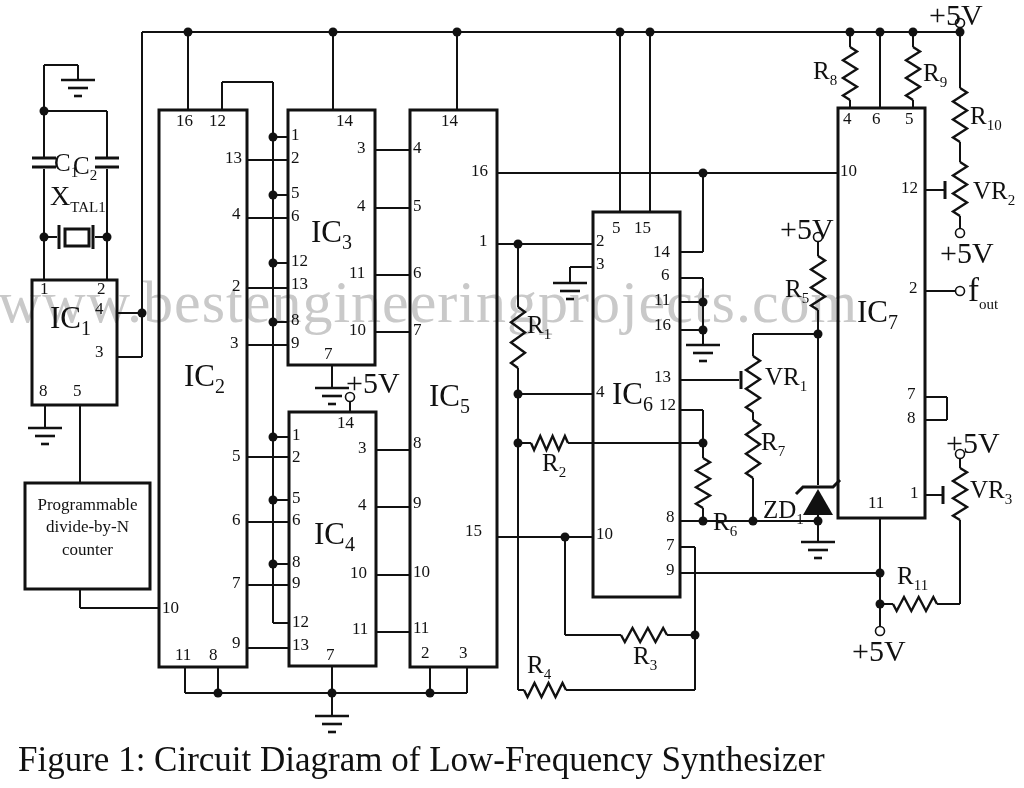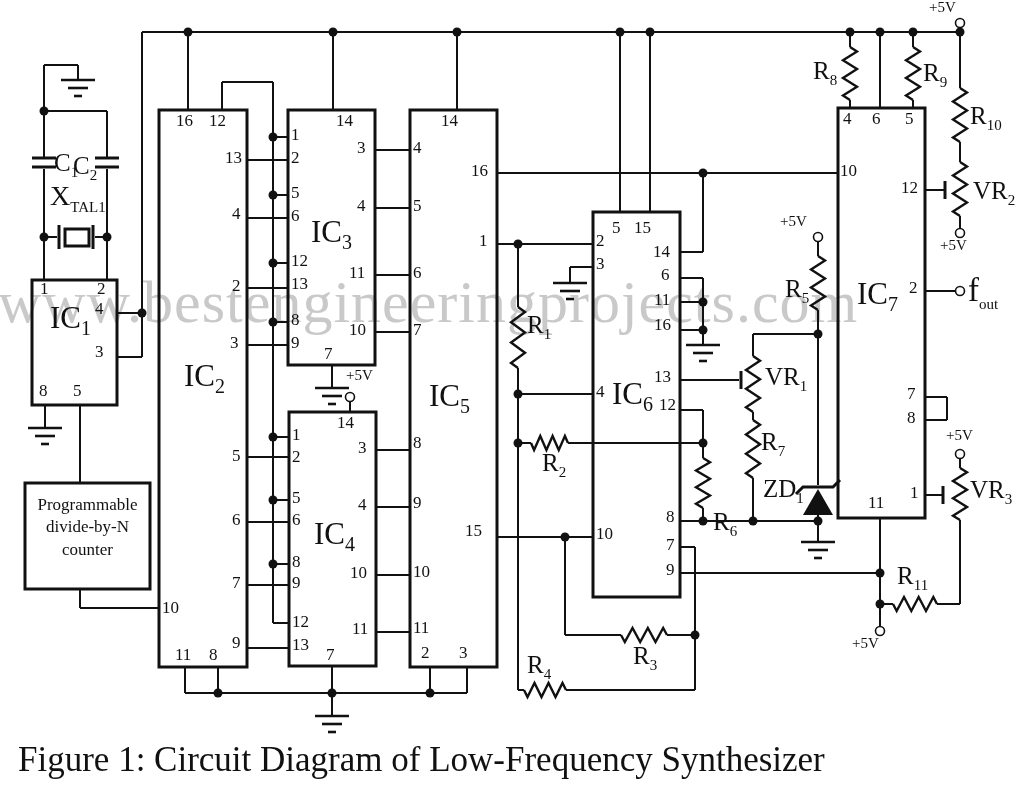--- a/index.html
+++ b/index.html
@@ -8,21 +8,21 @@
   .watermark{position:absolute;left:-2px;top:268px;font-size:60px;letter-spacing:1px;
              color:#c9c9c9;white-space:nowrap;z-index:1;}
   svg.schem{position:absolute;left:0;top:0;z-index:2;}
   #labels{position:absolute;left:0;top:0;width:1024px;height:788px;z-index:3;}
   .lbl{position:absolute;color:#111;line-height:1;white-space:nowrap;}
   .pin{font-size:17px;}
   .ic{font-size:31px;text-align:right;}
   .ic sub{font-size:20px;}
   .comp{font-size:25px;}
   .comp sub{font-size:15px;}
-  .pwr{font-size:15px;}
+  .pwr{font-size:30px;}
   .box{fill:none;stroke:#111;stroke-width:3;}
   .wire{stroke:#111;stroke-width:2;fill:none;}
   .res{stroke:#111;stroke-width:2.4;fill:none;stroke-linejoin:miter;}
   .dot{fill:#111;}
   .term{fill:#fff;stroke:#111;stroke-width:1.6;}
   .gnd{stroke:#111;stroke-width:2.6;}
   .thick{stroke:#111;stroke-width:3;fill:none;}
   .fill{fill:#111;stroke:none;}
   .counter-text{position:absolute;left:25px;top:494px;width:125px;text-align:center;
                 font-size:17px;line-height:1.32;color:#111;z-index:3;}
@@ -341,39 +341,39 @@
       <div class="lbl pin" style="left: 907px; top: 385px;">7</div>
       <div class="lbl pin" style="left: 907px; top: 409px;">8</div>
       <div class="lbl pin" style="left: 910px; top: 484px;">1</div>
       <div class="lbl pin" style="left: 868px; top: 494px;">11</div>
       <div class="lbl ic" style="left: 50px; top: 302px;"><span>IC</span><sub>1</sub></div>
       <div class="lbl ic" style="left: 184px; top: 360px;"><span>IC</span><sub>2</sub></div>
       <div class="lbl ic" style="left: 311px; top: 216px;"><span>IC</span><sub>3</sub></div>
       <div class="lbl ic" style="left: 314px; top: 518px;"><span>IC</span><sub>4</sub></div>
       <div class="lbl ic" style="left: 429px; top: 380px;"><span>IC</span><sub>5</sub></div>
       <div class="lbl ic" style="left: 612px; top: 378px;"><span>IC</span><sub>6</sub></div>
-      <div class="lbl ic" style="left: 857px; top: 278px;"><span>IC</span><sub>7</sub></div>
+      <div class="lbl ic" style="left: 857px; top: 296px;"><span>IC</span><sub>7</sub></div>
       <div class="lbl comp" style="left: 6px; top: 150px; margin-left: 48px;"><span>C</span><sub>1</sub></div>
       <div class="lbl comp" style="left: 73px; top: 153px;"><span>C</span><sub>2</sub></div>
       <div class="lbl comp" style="left: 50px; top: 182px; font-size: 28px;"><span>X</span><sub>TAL1</sub></div>
       <div class="lbl comp" style="left: 527px; top: 312px;"><span>R</span><sub>1</sub></div>
       <div class="lbl comp" style="left: 542px; top: 450px;"><span>R</span><sub>2</sub></div>
       <div class="lbl comp" style="left: 633px; top: 643px;"><span>R</span><sub>3</sub></div>
       <div class="lbl comp" style="left: 527px; top: 652px;"><span>R</span><sub>4</sub></div>
       <div class="lbl comp" style="left: 785px; top: 276px;"><span>R</span><sub>5</sub></div>
       <div class="lbl comp" style="left: 713px; top: 465px; margin-top: 44px;"><span>R</span><sub>6</sub></div>
       <div class="lbl comp" style="left: 761px; top: 429px;"><span>R</span><sub>7</sub></div>
       <div class="lbl comp" style="left: 813px; top: 58px;"><span>R</span><sub>8</sub></div>
       <div class="lbl comp" style="left: 923px; top: 60px;"><span>R</span><sub>9</sub></div>
       <div class="lbl comp" style="left: 970px; top: 103px;"><span>R</span><sub>10</sub></div>
       <div class="lbl comp" style="left: 897px; top: 563px;"><span>R</span><sub>11</sub></div>
       <div class="lbl comp" style="left: 765px; top: 364px;"><span>VR</span><sub>1</sub></div>
       <div class="lbl comp" style="left: 973px; top: 178px;"><span>VR</span><sub>2</sub></div>
       <div class="lbl comp" style="left: 970px; top: 477px;"><span>VR</span><sub>3</sub></div>
-      <div class="lbl comp" style="left: 763px; top: 476px; text-align: right;"><span>ZD</span><sub>1</sub></div>
+      <div class="lbl comp" style="left: 763px; top: 497px; text-align: right;"><span>ZD</span><sub>1</sub></div>
       <div class="lbl comp" style="left: 968px; top: 274px; font-size: 33px;"><span>f</span><sub>out</sub></div>
       <div class="lbl pwr" style="left: 929px; top: 0px;">+5V</div>
       <div class="lbl pwr" style="left: 346px; top: 368px;">+5V</div>
       <div class="lbl pwr" style="left: 780px; top: 214px;">+5V</div>
       <div class="lbl pwr" style="left: 940px; top: 238px;">+5V</div>
       <div class="lbl pwr" style="left: 946px; top: 428px;">+5V</div>
       <div class="lbl pwr" style="left: 852px; top: 636px;">+5V</div>
     </div>
   <div class="counter-text">
     <div>Programmable</div>

